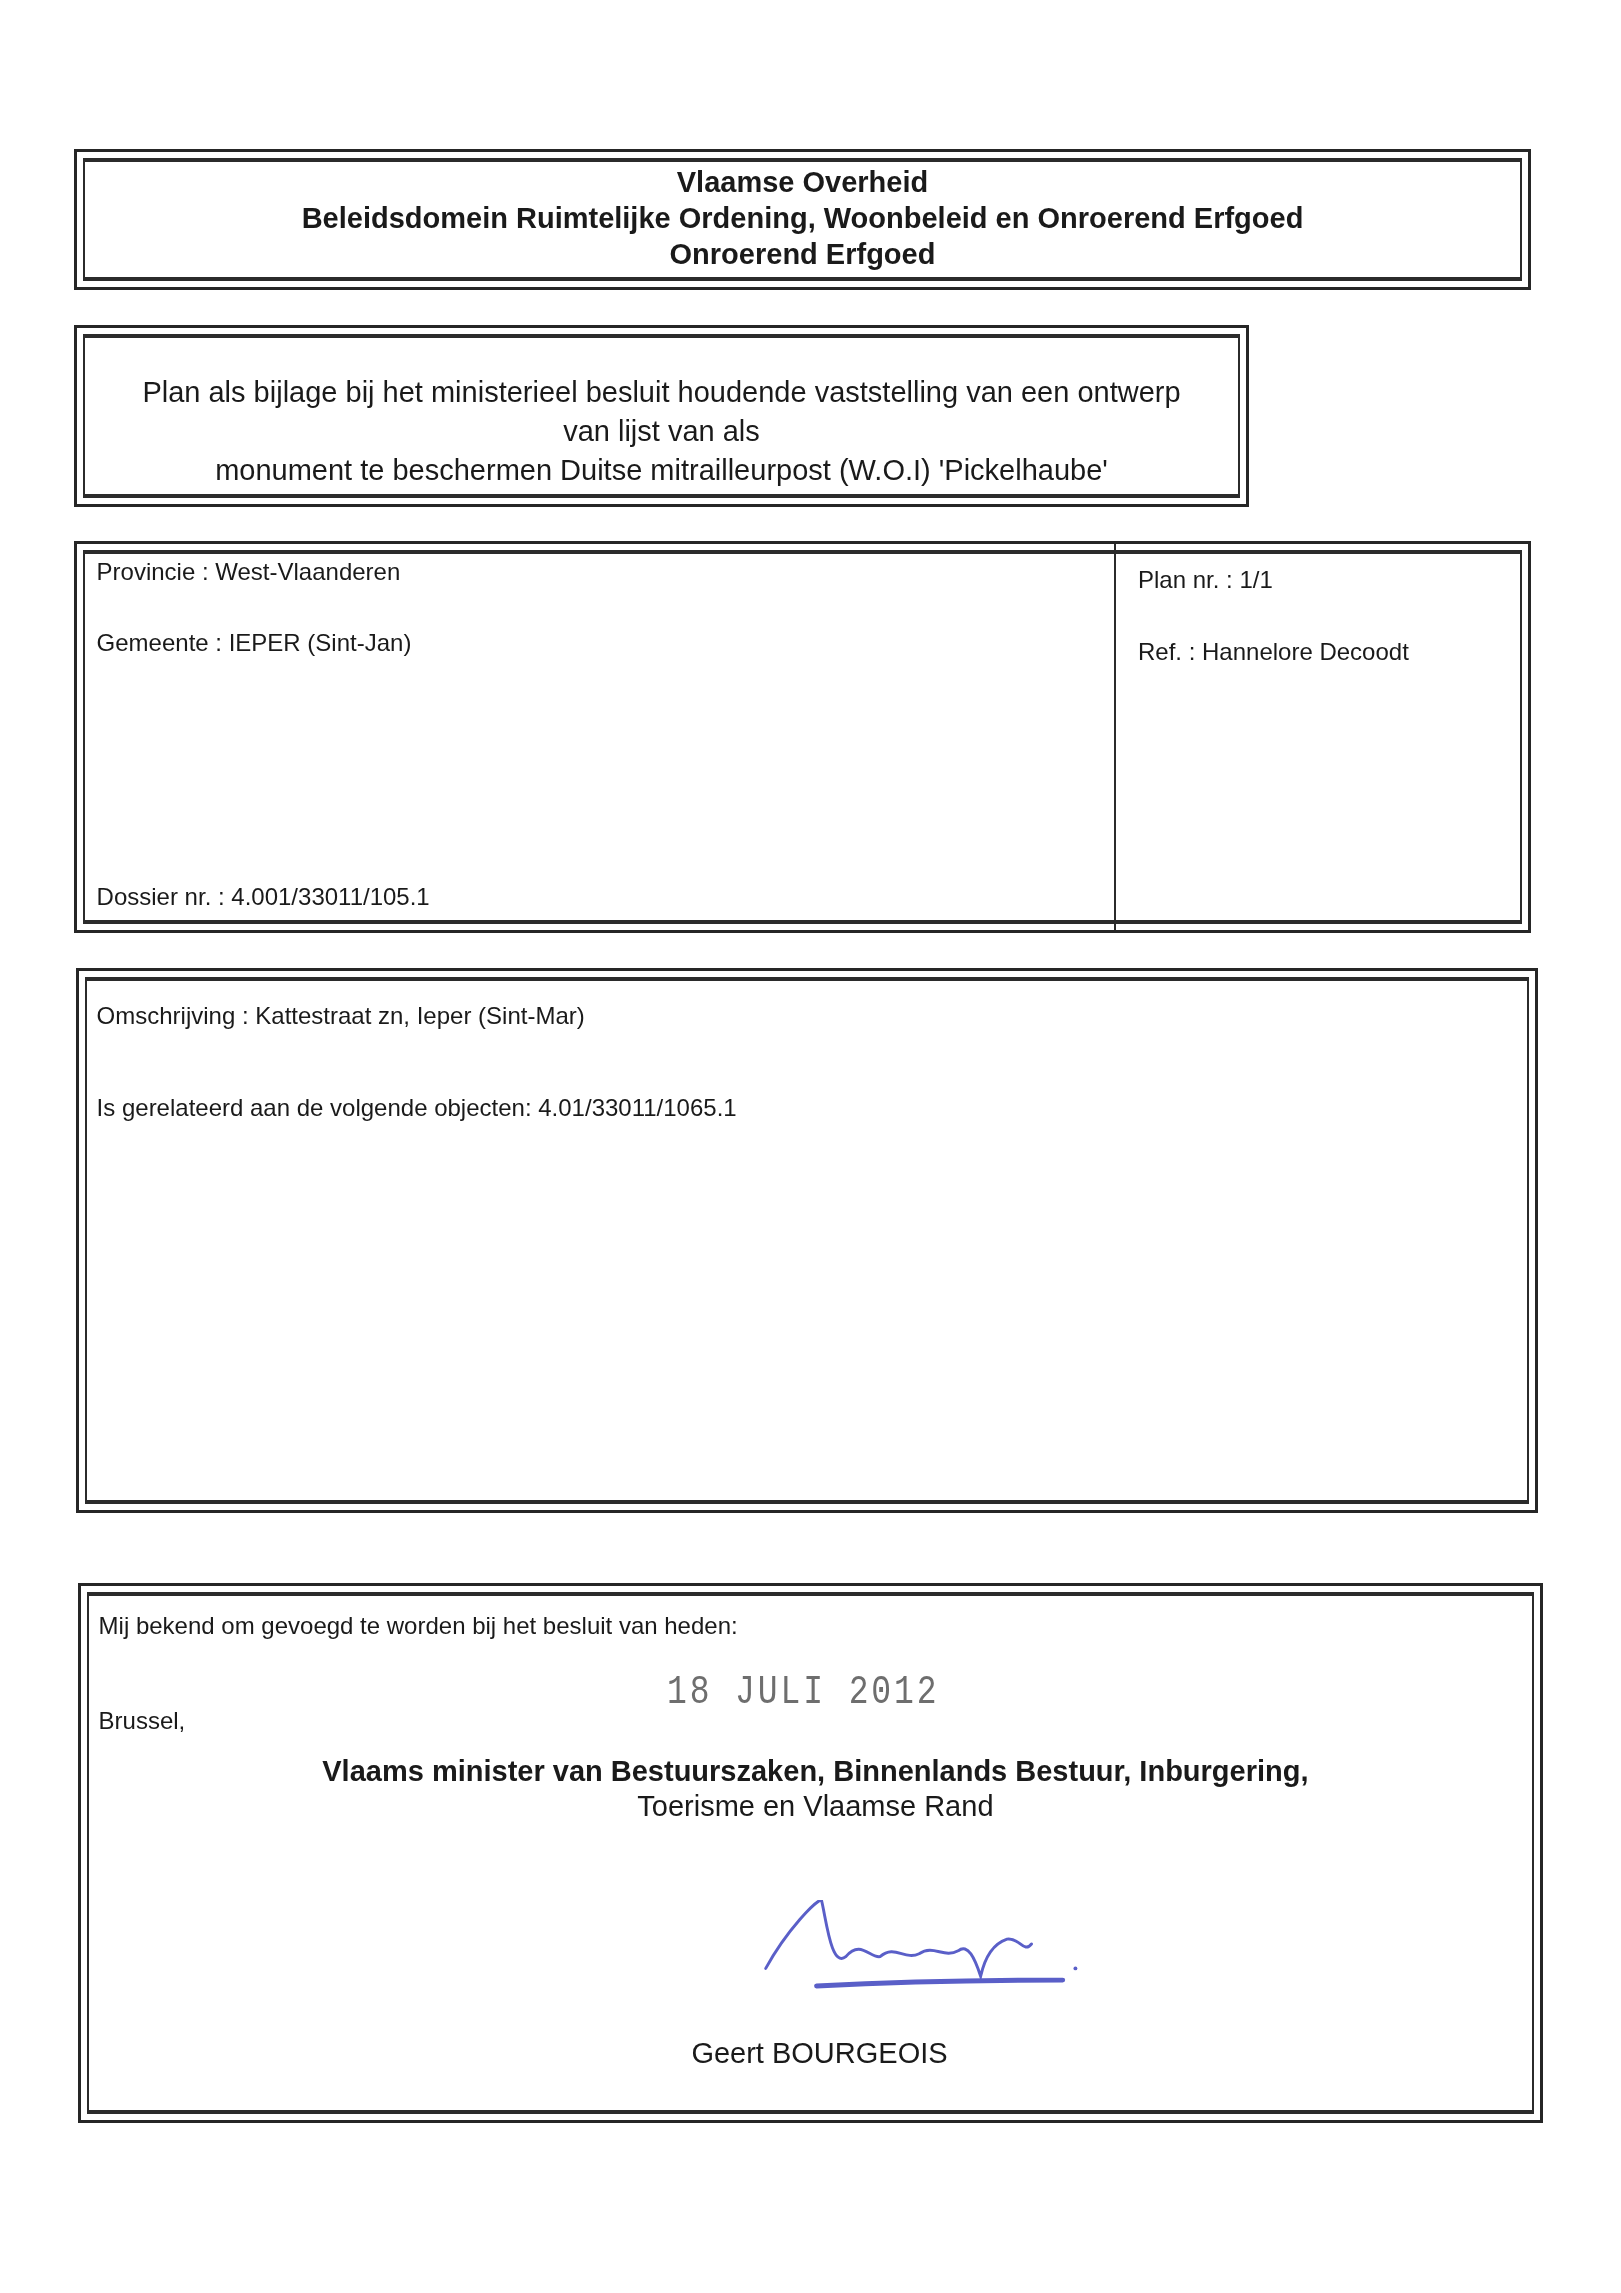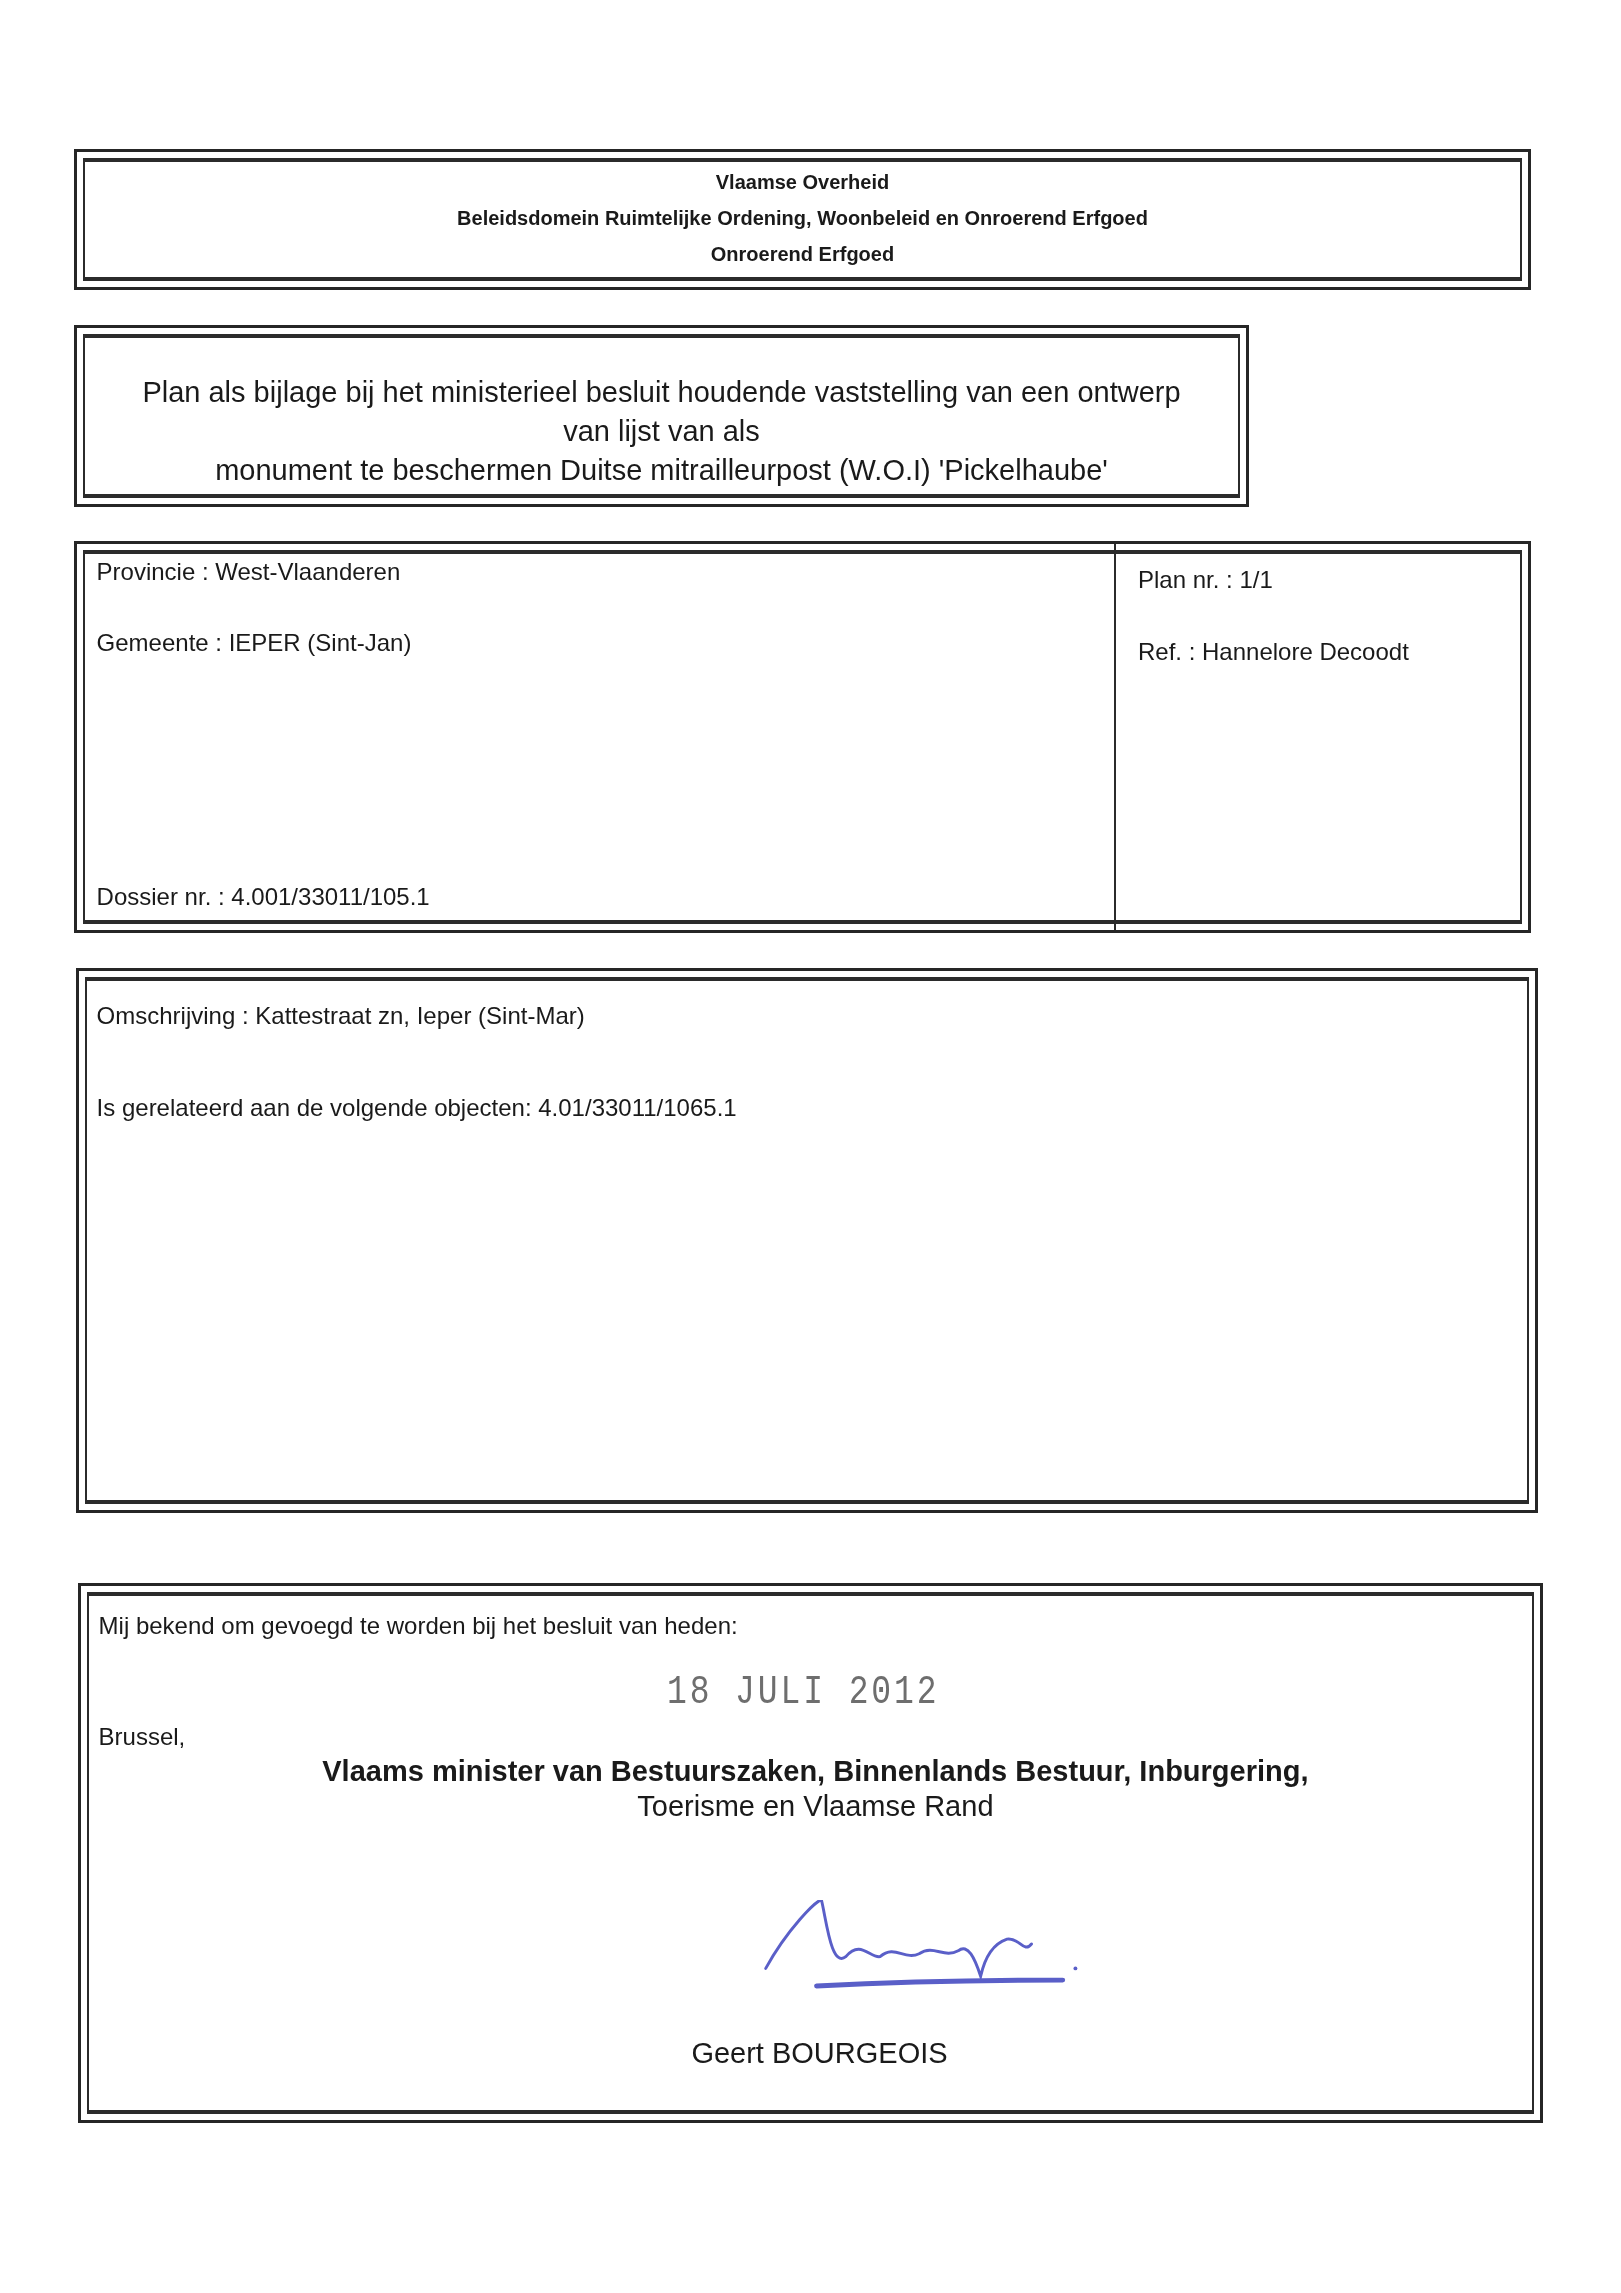--- a/index.html
+++ b/index.html
@@ -16,21 +16,21 @@
       position: absolute; left: 5.9px; top: 5.9px; right: 5.9px; bottom: 5.9px;
       border: 2.9px solid #2b2b2b;
       box-sizing: border-box;
     }
     .box .inner.thicktb { border-top-width: 4.9px; border-bottom-width: 4.9px; }
 
     
     #box-header { left: 74px; top: 149px; width: 1457px; height: 141px; }
     #box-header .content {
       position: absolute; left: 0; right: 0; top: 11.8px;
-      text-align: center; font-weight: bold; font-size: 20px; line-height: 36px;
+      text-align: center; font-weight: bold; font-size: 29px; line-height: 36px;
     }
 
     
     #box-title { left: 74px; top: 325px; width: 1175px; height: 182px; }
     #box-title .content {
       position: absolute; left: 39px; right: 39px; top: 45px;
       text-align: center; font-size: 29px; line-height: 39px;
     }
 
     
@@ -89,21 +89,21 @@
 <div class="box" id="box-desc">
   <div class="inner thicktb"></div>
   <div class="field" style="left:17.6px; top:31px;">Omschrijving : Kattestraat zn, Ieper (Sint-Mar)</div>
   <div class="field" style="left:17.6px; top:123px;">Is gerelateerd aan de volgende objecten: 4.01/33011/1065.1</div>
 </div>
 
 <div class="box" id="box-sign">
   <div class="inner thicktb"></div>
   <div class="field" style="left:17.6px; top:25.5px;">Mij bekend om gevoegd te worden bij het besluit van heden:</div>
   <div class="stamp">18 JULI 2012</div>
-  <div class="field" style="left:17.6px; top:137px;text-align:right;">Brussel,</div>
+  <div class="field" style="left:17.6px; top:121px;text-align:right;">Brussel,</div>
   <div class="center-line" style="top:169px; padding-left:9.8px;font-weight:bold;">Vlaams minister van Bestuurszaken, Binnenlands Bestuur, Inburgering,</div>
   <div class="center-line" style="top:204px; padding-left:9.8px;">Toerisme en Vlaamse Rand</div>
   <svg class="sig-svg" width="510" height="127" viewBox="0 0 520 130">
     <path d="M98 70 C 120 30, 150 0, 155 0 C 160 20, 165 70, 180 58 C 195 40, 205 60, 215 58 C 230 45, 240 62, 255 55 C 270 45, 280 60, 295 52 C 305 44, 312 60, 318 78 C 322 60, 330 45, 345 40 C 358 38, 362 55, 370 45" fill="none" stroke="#5a5fc8" stroke-width="3" stroke-linecap="round"></path>
     <path d="M150 88 C 230 84, 320 82, 402 82" fill="none" stroke="#5a5fc8" stroke-width="5" stroke-linecap="round"></path>
     <circle cx="415" cy="70" r="2" fill="#5a5fc8"></circle>
   </svg>
   <div class="center-line" style="top:451px; padding-left:18px;">Geert BOURGEOIS</div>
 </div>
 

